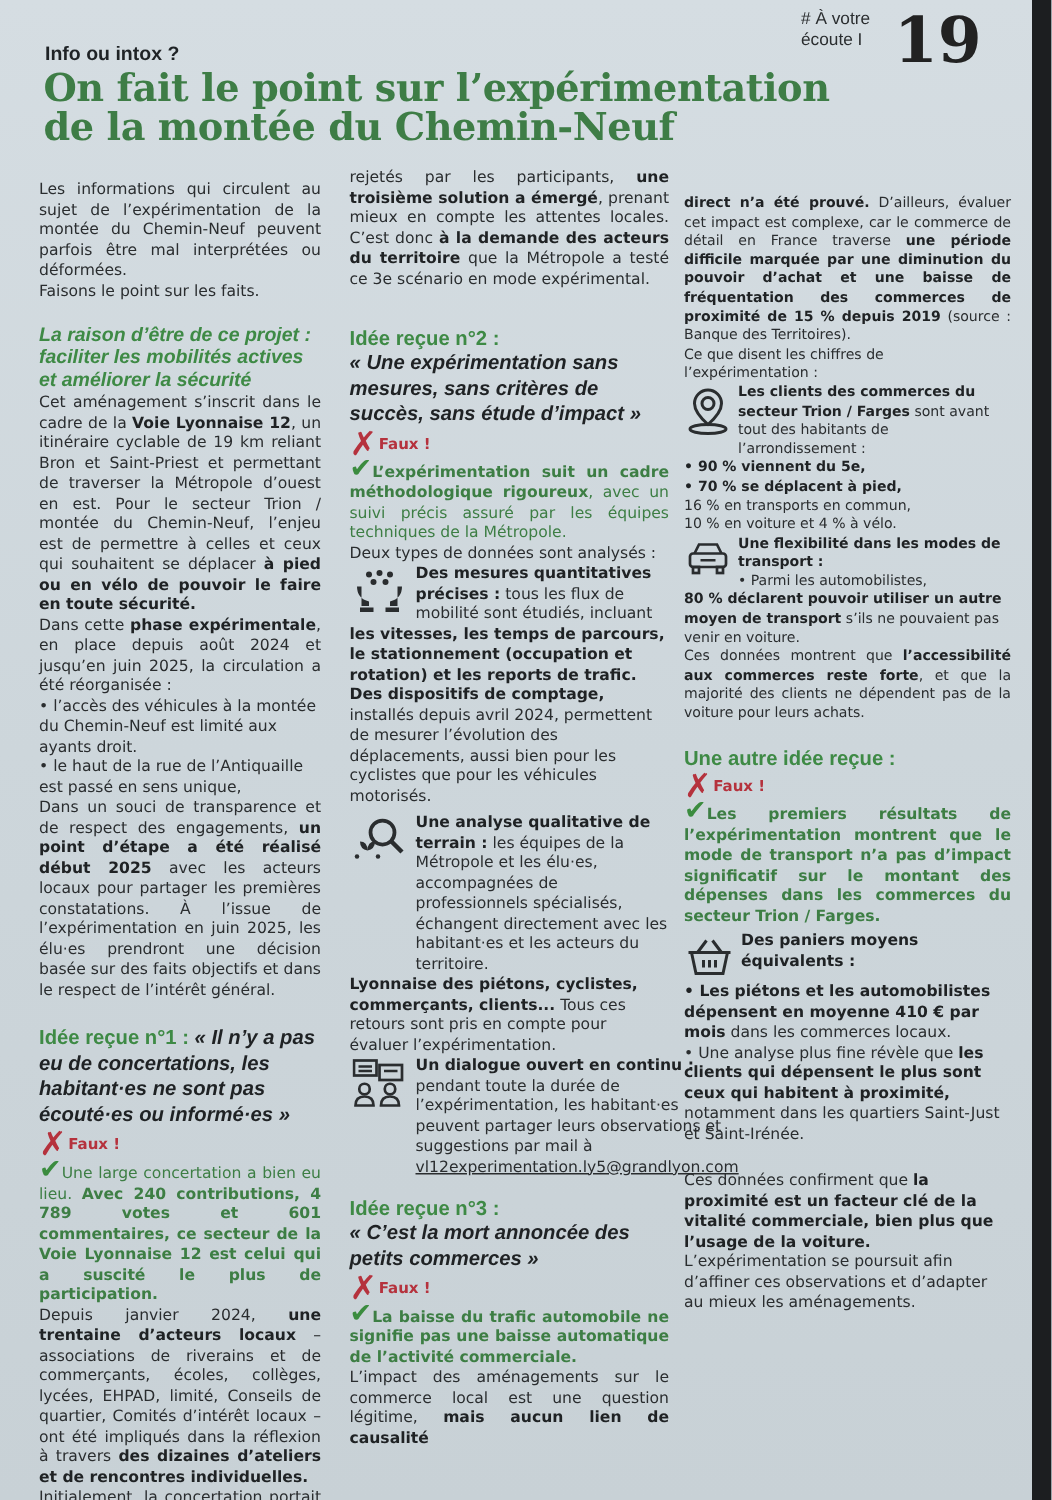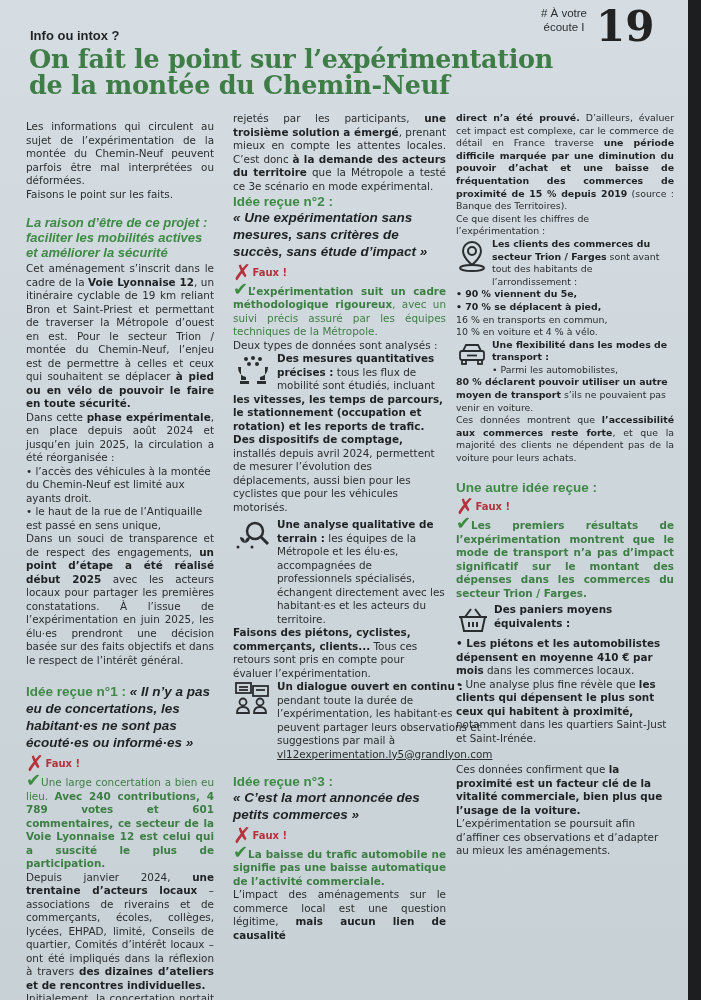--- a/index.html
+++ b/index.html
@@ -1,27 +1,27 @@
 <!DOCTYPE html>
 <html><head>
 <meta charset="utf-8">
 <style>
   html,body{margin:0;padding:0;}
   body{width:701px;height:1000px;background:#c9d3d8;overflow:hidden;position:relative;font-family:"DejaVu Sans","Liberation Sans",sans-serif;color:#2a2d2f;}
   .page{position:absolute;left:0;top:0;width:688px;height:1000px;background:linear-gradient(180deg,#d5dde2 0%,#cdd6db 50%,#c8d1d6 100%);}
   .edge{position:absolute;right:0;top:0;width:13px;height:1000px;background:#1c1e20;}
   .kicker{position:absolute;left:30px;top:28px;font-family:"Liberation Sans",sans-serif;font-weight:bold;font-size:13px;color:#1f2326;}
   .title{position:absolute;left:29px;top:46px;font-family:"DejaVu Serif","Liberation Serif",serif;font-weight:bold;font-size:25.5px;line-height:26px;color:#3e7d46;letter-spacing:-0.3px;}
-  .rubric{position:absolute;left:534px;top:6px;font-family:"Liberation Sans",sans-serif;font-size:11.5px;line-height:14px;color:#2a2d2f;text-align:center;width:60px;}
+  .rubric{position:absolute;left:534px;top:6px;font-family:"Liberation Sans",sans-serif;font-size:11.5px;line-height:14px;color:#2a2d2f;text-align:left;width:60px;}
   .pagenum{position:absolute;left:596px;top:2px;font-family:"DejaVu Serif","Liberation Serif",serif;font-weight:bold;font-size:42px;color:#222;}
   .col{position:absolute;font-size:10.4px;line-height:13.5px;}
   .col p{margin:0;}
   .c1{left:26px;top:120px;width:188px;}
   .c2{left:233px;top:112px;width:213px;}
-  .c3{left:456px;top:112px;width:218px;font-size:9.4px;line-height:12.6px;}
+  .c3{left:456px;top:130px;width:218px;font-size:9.4px;line-height:12.6px;}
   .j{text-align:justify;}
   b{color:#1f2224;}
   .green{color:#3d7e44;}
   .gbold{color:#3d7e44;font-weight:bold;}
   .h2{font-family:"Liberation Sans",sans-serif;font-weight:bold;font-style:italic;color:#3e8a45;font-size:13px;line-height:15px;margin:14px 0 2px;}
   .idee-label{font-family:"Liberation Sans",sans-serif;font-weight:bold;color:#3e8a45;font-size:13.5px;}
   .idee-quote{font-family:"Liberation Sans",sans-serif;font-weight:bold;font-style:italic;color:#1f2224;font-size:13.5px;line-height:17px;}
   .idee-quote2{font-family:"Liberation Sans",sans-serif;font-weight:bold;color:#1f2224;font-size:13.5px;line-height:17px;}
   .faux{display:flex;align-items:center;margin:3px 0 0;}
   .faux .x{color:#b5323d;font-size:22px;font-weight:bold;line-height:20px;font-family:"DejaVu Sans",sans-serif;}
@@ -64,21 +64,21 @@
         </div>
       <p class="j"><span class="check">✔</span><span class="green">Une large concertation a bien eu lieu. </span><span class="gbold">Avec 240 contributions, 4 789 votes et 601 commentaires, ce secteur de la Voie Lyonnaise 12 est celui qui a suscité le plus de participation.</span></p>
     </div>
     <p class="j"><span>Depuis janvier 2024, </span><b>une trentaine d’acteurs locaux</b><span> – associations de riverains et de commerçants, écoles, collèges, lycées, EHPAD, limité, Conseils de quartier, Comités d’intérêt locaux – ont été impliqués dans la réflexion à travers </span><b>des dizaines d’ateliers et de rencontres individuelles.</b></p>
     <p class="j"><span>Initialement, la concertation portait sur </span></p>
   </div>
 
   <div class="col c2">
     <p class="j"><span>rejetés par les participants, </span><b>une troisième solution a émergé</b><span>, prenant mieux en compte les attentes locales. C’est donc </span><b>à la demande des acteurs du territoire</b><span> que la Métropole a testé ce 3e scénario en mode expérimental.</span></p>
 
-    <div style="margin-top:2px;">
+    <div style="margin-top:26px;">
       <div class="idee-label">Idée reçue n°2 :</div>
       <div class="idee-quote">« Une expérimentation sans mesures, sans critères de succès, sans étude d’impact »</div>
       <div class="faux">
           <span class="x">✗</span>
           <span class="t">Faux !</span>
         </div>
       <p class="j"><span class="check">✔</span><span class="gbold">L’expérimentation suit un cadre méthodologique rigoureux</span><span class="green">, avec un suivi précis assuré par les équipes techniques de la Métropole.</span></p>
     </div>
     <p>Deux types de données sont analysés :</p>
     <div class="iconrow">
@@ -106,21 +106,21 @@
         <svg width="36" height="34" viewBox="0 0 36 34">
             <circle cx="20" cy="12" r="8" fill="none" stroke="#2a2d2f" stroke-width="2.5"></circle>
             <line x1="26" y1="18" x2="33" y2="25" stroke="#2a2d2f" stroke-width="3"></line>
             <path d="M10 30 v-6 q-5 -1 -5 -6 q5 0 5 6 q0 -6 5 -6 q0 5 -5 6" fill="#2a2d2f"></path>
             <circle cx="3" cy="28" r="1.5" fill="#2a2d2f"></circle>
             <circle cx="17" cy="28" r="1.5" fill="#2a2d2f"></circle>
           </svg>
       </div>
       <p><b>Une analyse qualitative de terrain :</b><span> les équipes de la Métropole et les élu·es, accompagnées de professionnels spécialisés, échangent directement avec les habitant·es et les acteurs du territoire. </span></p>
     </div>
-    <p><b>Faisons des piétons, cyclistes, commerçants, clients...</b><span> Tous ces retours sont pris en compte pour évaluer l’expérimentation.</span></p>
+    <p><b>Lyonnaise des piétons, cyclistes, commerçants, clients...</b><span> Tous ces retours sont pris en compte pour évaluer l’expérimentation.</span></p>
     <div class="iconrow">
       <div class="ic">
         <svg width="36" height="34" viewBox="0 0 36 34">
             <g fill="none" stroke="#2a2d2f" stroke-width="1.8">
               <rect x="1" y="2" width="15" height="10"></rect>
               <rect x="18" y="5" width="15" height="10"></rect>
               <line x1="4" y1="6" x2="13" y2="6"></line>
               <line x1="4" y1="9" x2="13" y2="9"></line>
               <line x1="21" y1="9" x2="30" y2="9"></line>
               <circle cx="8" cy="21" r="3.5"></circle>

